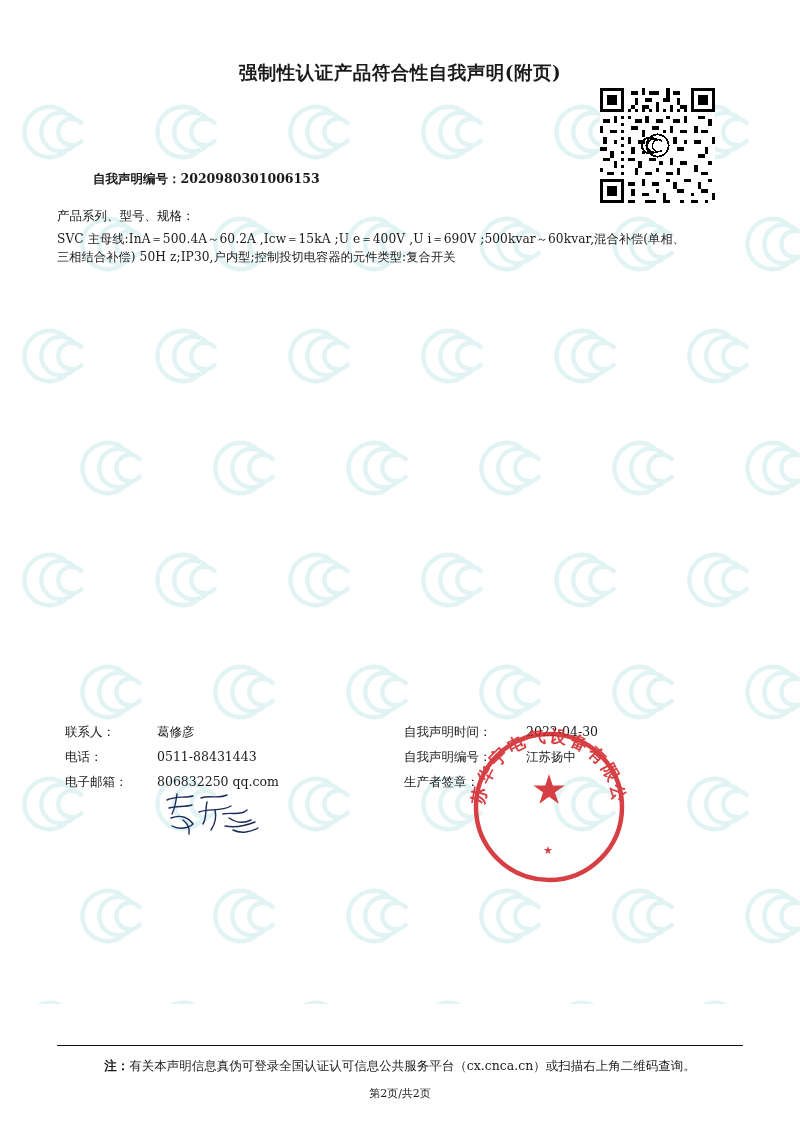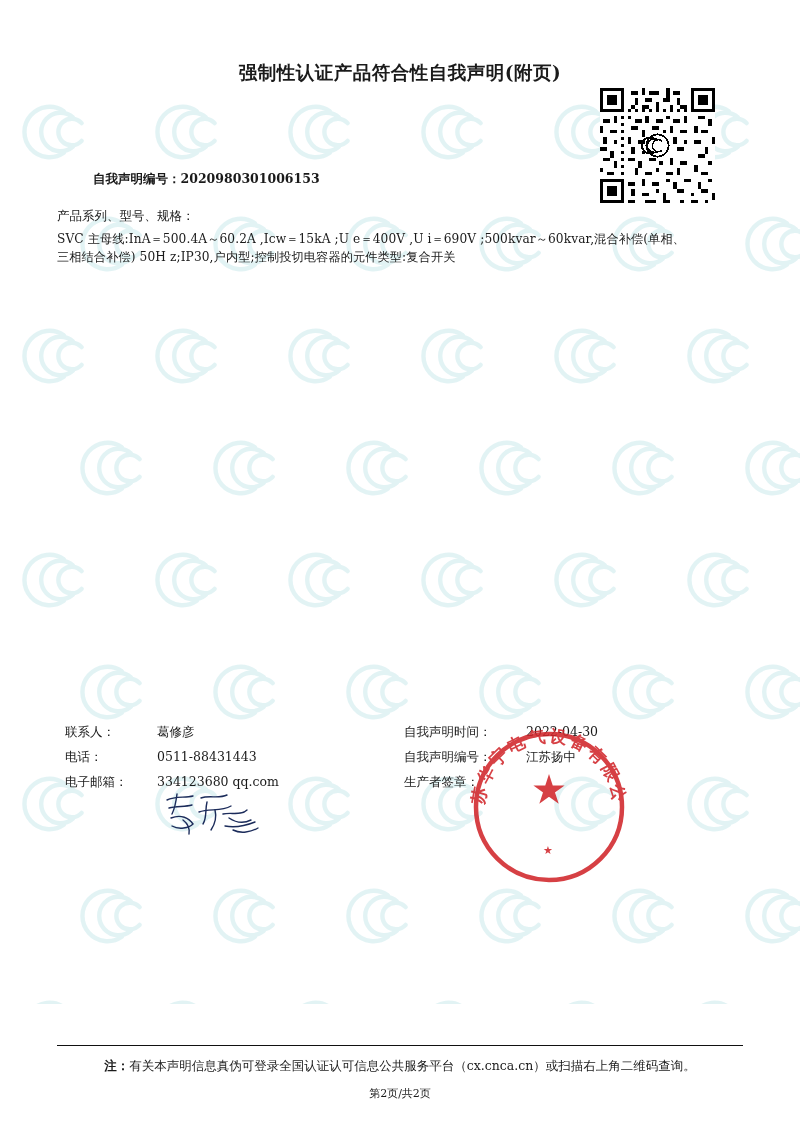--- a/index.html
+++ b/index.html
@@ -849,21 +849,21 @@
       <div class="info-row">
         <span class="k">联系人：</span>
         <span class="v">葛修彦</span>
       </div>
       <div class="info-row">
         <span class="k">电话：</span>
         <span class="v">0511-88431443</span>
       </div>
       <div class="info-row">
         <span class="k">电子邮箱：</span>
-        <span class="v">334123680 qq.com</span>
+        <span class="v">806832250 qq.com</span>
       </div>
     </div>
 
     <div class="info-right">
       <div class="info-row">
         <span class="k">自我声明时间：</span>
         <span class="v">2022-04-30</span>
       </div>
       <div class="info-row">
         <span class="k">自我声明编号：</span>

